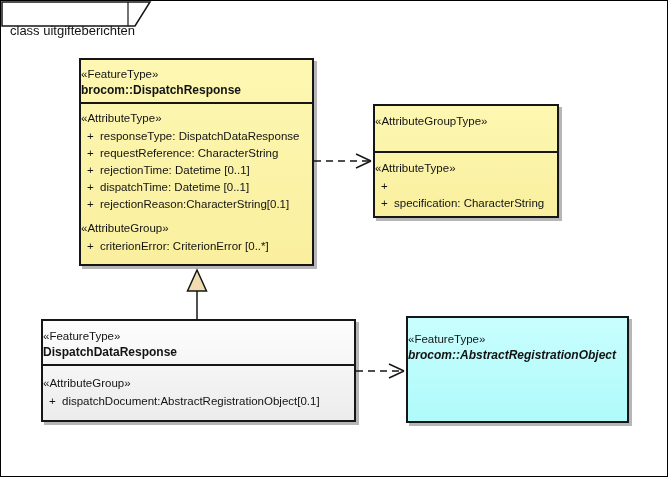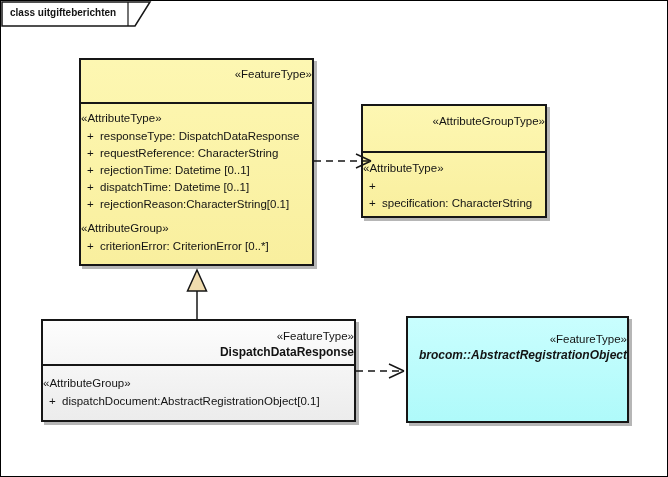--- a/index.html
+++ b/index.html
@@ -2,33 +2,33 @@
 <html><head>
 <meta charset="utf-8">
 <style>
   html,body { margin:0; padding:0; background:#fff; }
   .canvas {
     position:relative; width:668px; height:477px; background:#ffffff;
     border:1px solid #000; box-sizing:border-box; overflow:hidden;
     font-family:"Liberation Sans", sans-serif; color:#131313;
   }
   .frame-tab-label {
-    position:absolute; left:9px; top:6px; font-size:10px; font-weight:bold;
+    position:absolute; left:9px; top:22px; font-size:13px; font-weight:normal;
     white-space:nowrap;
   }
   .uml-box {
     position:absolute; box-sizing:border-box;
     border:2px solid #161616;
     box-shadow:3px 3px 0 #b6b6b6;
   }
   .box-yellow { background:linear-gradient(180deg,#FDF7B2 0%,#F9EF9E 100%); }
   .box-neutral { background:linear-gradient(180deg,#FDFDFD 0%,#ECECEC 100%); }
   .box-cyan { background:linear-gradient(180deg,#C9FEFE 0%,#AFFAFA 100%); }
   .hdr {
-    box-sizing:border-box; text-align:right;
+    box-sizing:border-box; text-align:left;
     border-bottom:2px solid #161616; overflow:hidden;
   }
   .hdr-plain { border-bottom:none; }
   .stereo { font-size:11.5px; line-height:16px; display:block; }
   .cls-name { font-size:12px; font-weight:bold; line-height:17px; display:block; }
   .cls-name.abstract { font-style:italic; }
   .body-sec { box-sizing:border-box; overflow:hidden; }
   .sect-heading { font-size:11.5px; line-height:19px; white-space:nowrap; }
   .attr-row { display:flex; font-size:11.5px; line-height:17px; white-space:nowrap; }
   .attr-vis { width:13px; padding-left:6px; flex:0 0 auto; }
@@ -43,20 +43,21 @@
 
   <svg class="connector-layer" width="668" height="477" viewBox="0 0 668 477">
     <path d="M1,1 H149 L134,25 H1 Z" fill="#ffffff" stroke="#161616" stroke-width="1.5"></path>
     <line x1="127" y1="1" x2="127" y2="25" stroke="#161616" stroke-width="1.2"></line>
   </svg>
   <span class="frame-tab-label">class uitgifteberichten</span>
 
   <div class="uml-box box-yellow" style="left:78px; top:57px; width:235px; height:208px;">
     <div class="hdr" style="height:44px; padding-top:6px;">
       <span class="stereo">«FeatureType»</span>
+      <span class="cls-name">brocom::DispatchResponse</span>
     </div>
     <div class="body-sec" style="padding-top:5px;">
       <div class="sect-heading">«AttributeType»</div>
       <div class="attr-row">
         <span class="attr-vis">+</span>
         <span class="attr-text">responseType: DispatchDataResponse</span>
       </div>
       <div class="attr-row">
         <span class="attr-vis">+</span>
         <span class="attr-text">requestReference: CharacterString</span>
@@ -74,21 +75,21 @@
         <span class="attr-text">rejectionReason:CharacterString[0.1]</span>
       </div>
       <div class="sect-heading mt">«AttributeGroup»</div>
       <div class="attr-row">
         <span class="attr-vis">+</span>
         <span class="attr-text">criterionError: CriterionError [0..*]</span>
       </div>
     </div>
   </div>
 
-  <div class="uml-box box-yellow" style="left:360px; top:103px; width:186px; height:114px;">
+  <div class="uml-box box-yellow" style="left:372px; top:103px; width:186px; height:114px;">
     <div class="hdr" style="height:47px; padding-top:7px;">
       <span class="stereo">«AttributeGroupType»</span>
     </div>
     <div class="body-sec" style="padding-top:6px;">
       <div class="sect-heading">«AttributeType»</div>
       <div class="attr-row">
         <span class="attr-vis">+</span>
       </div>
       <div class="attr-row">
         <span class="attr-vis">+</span>

